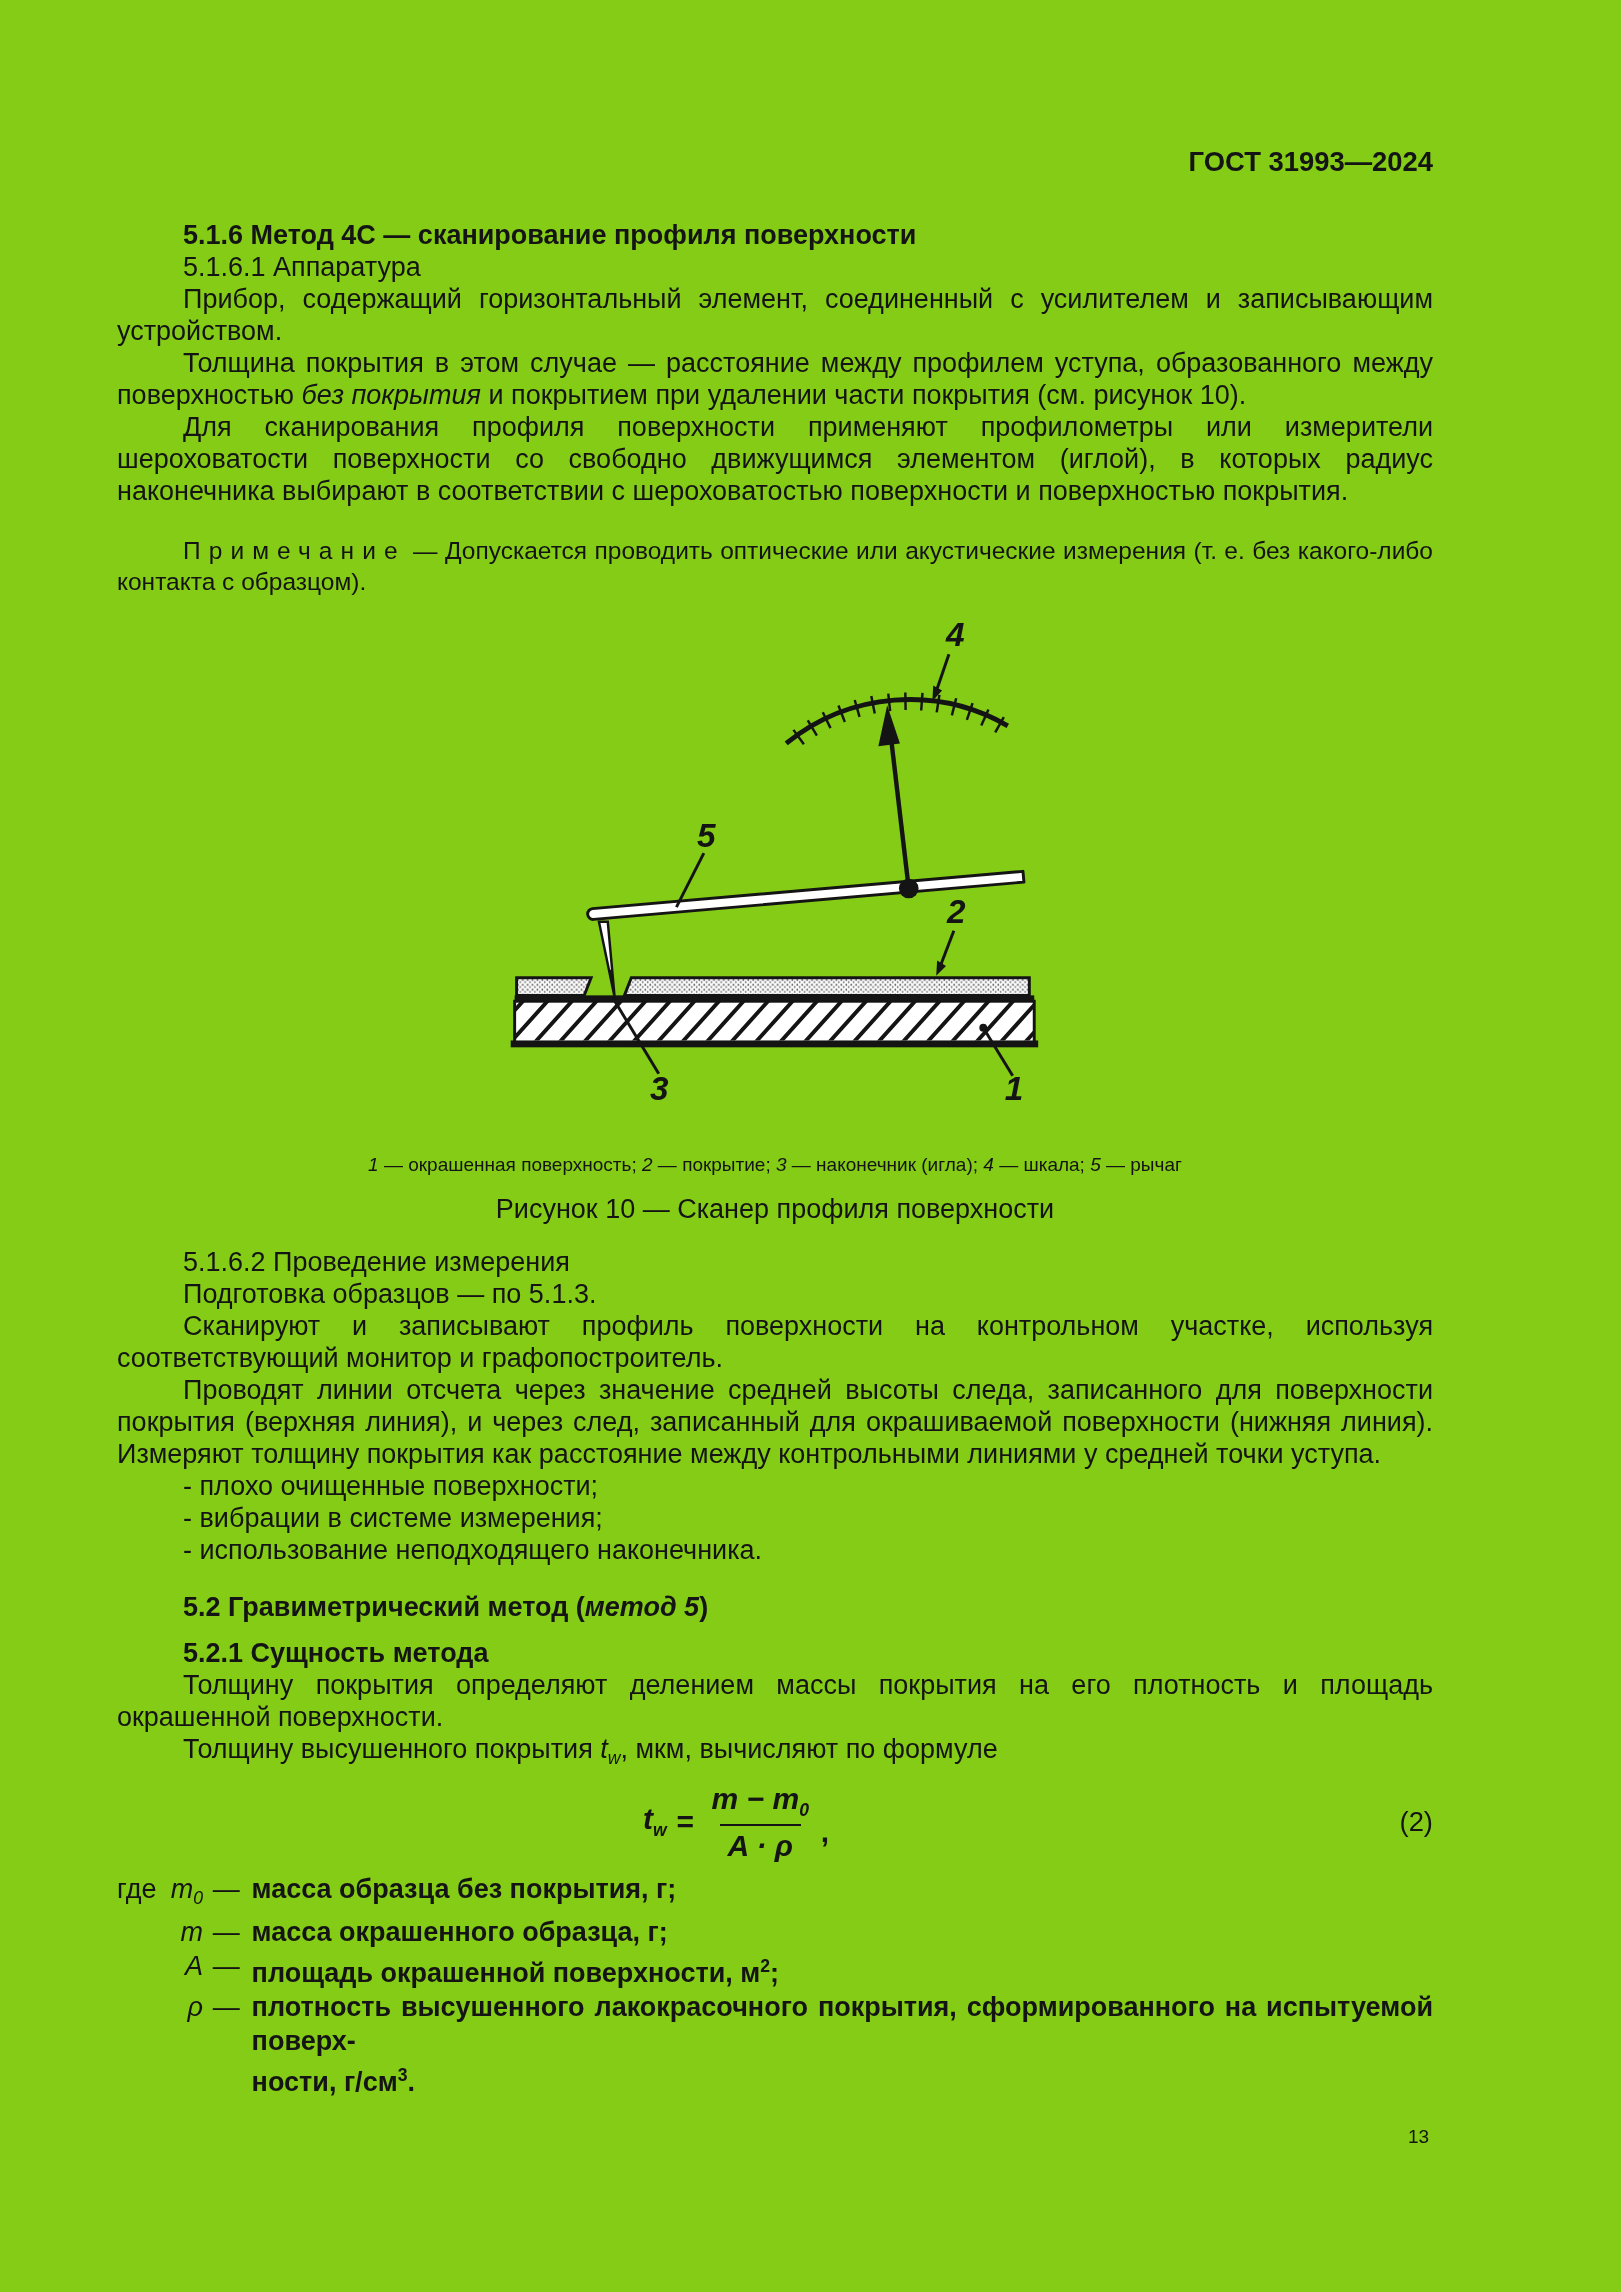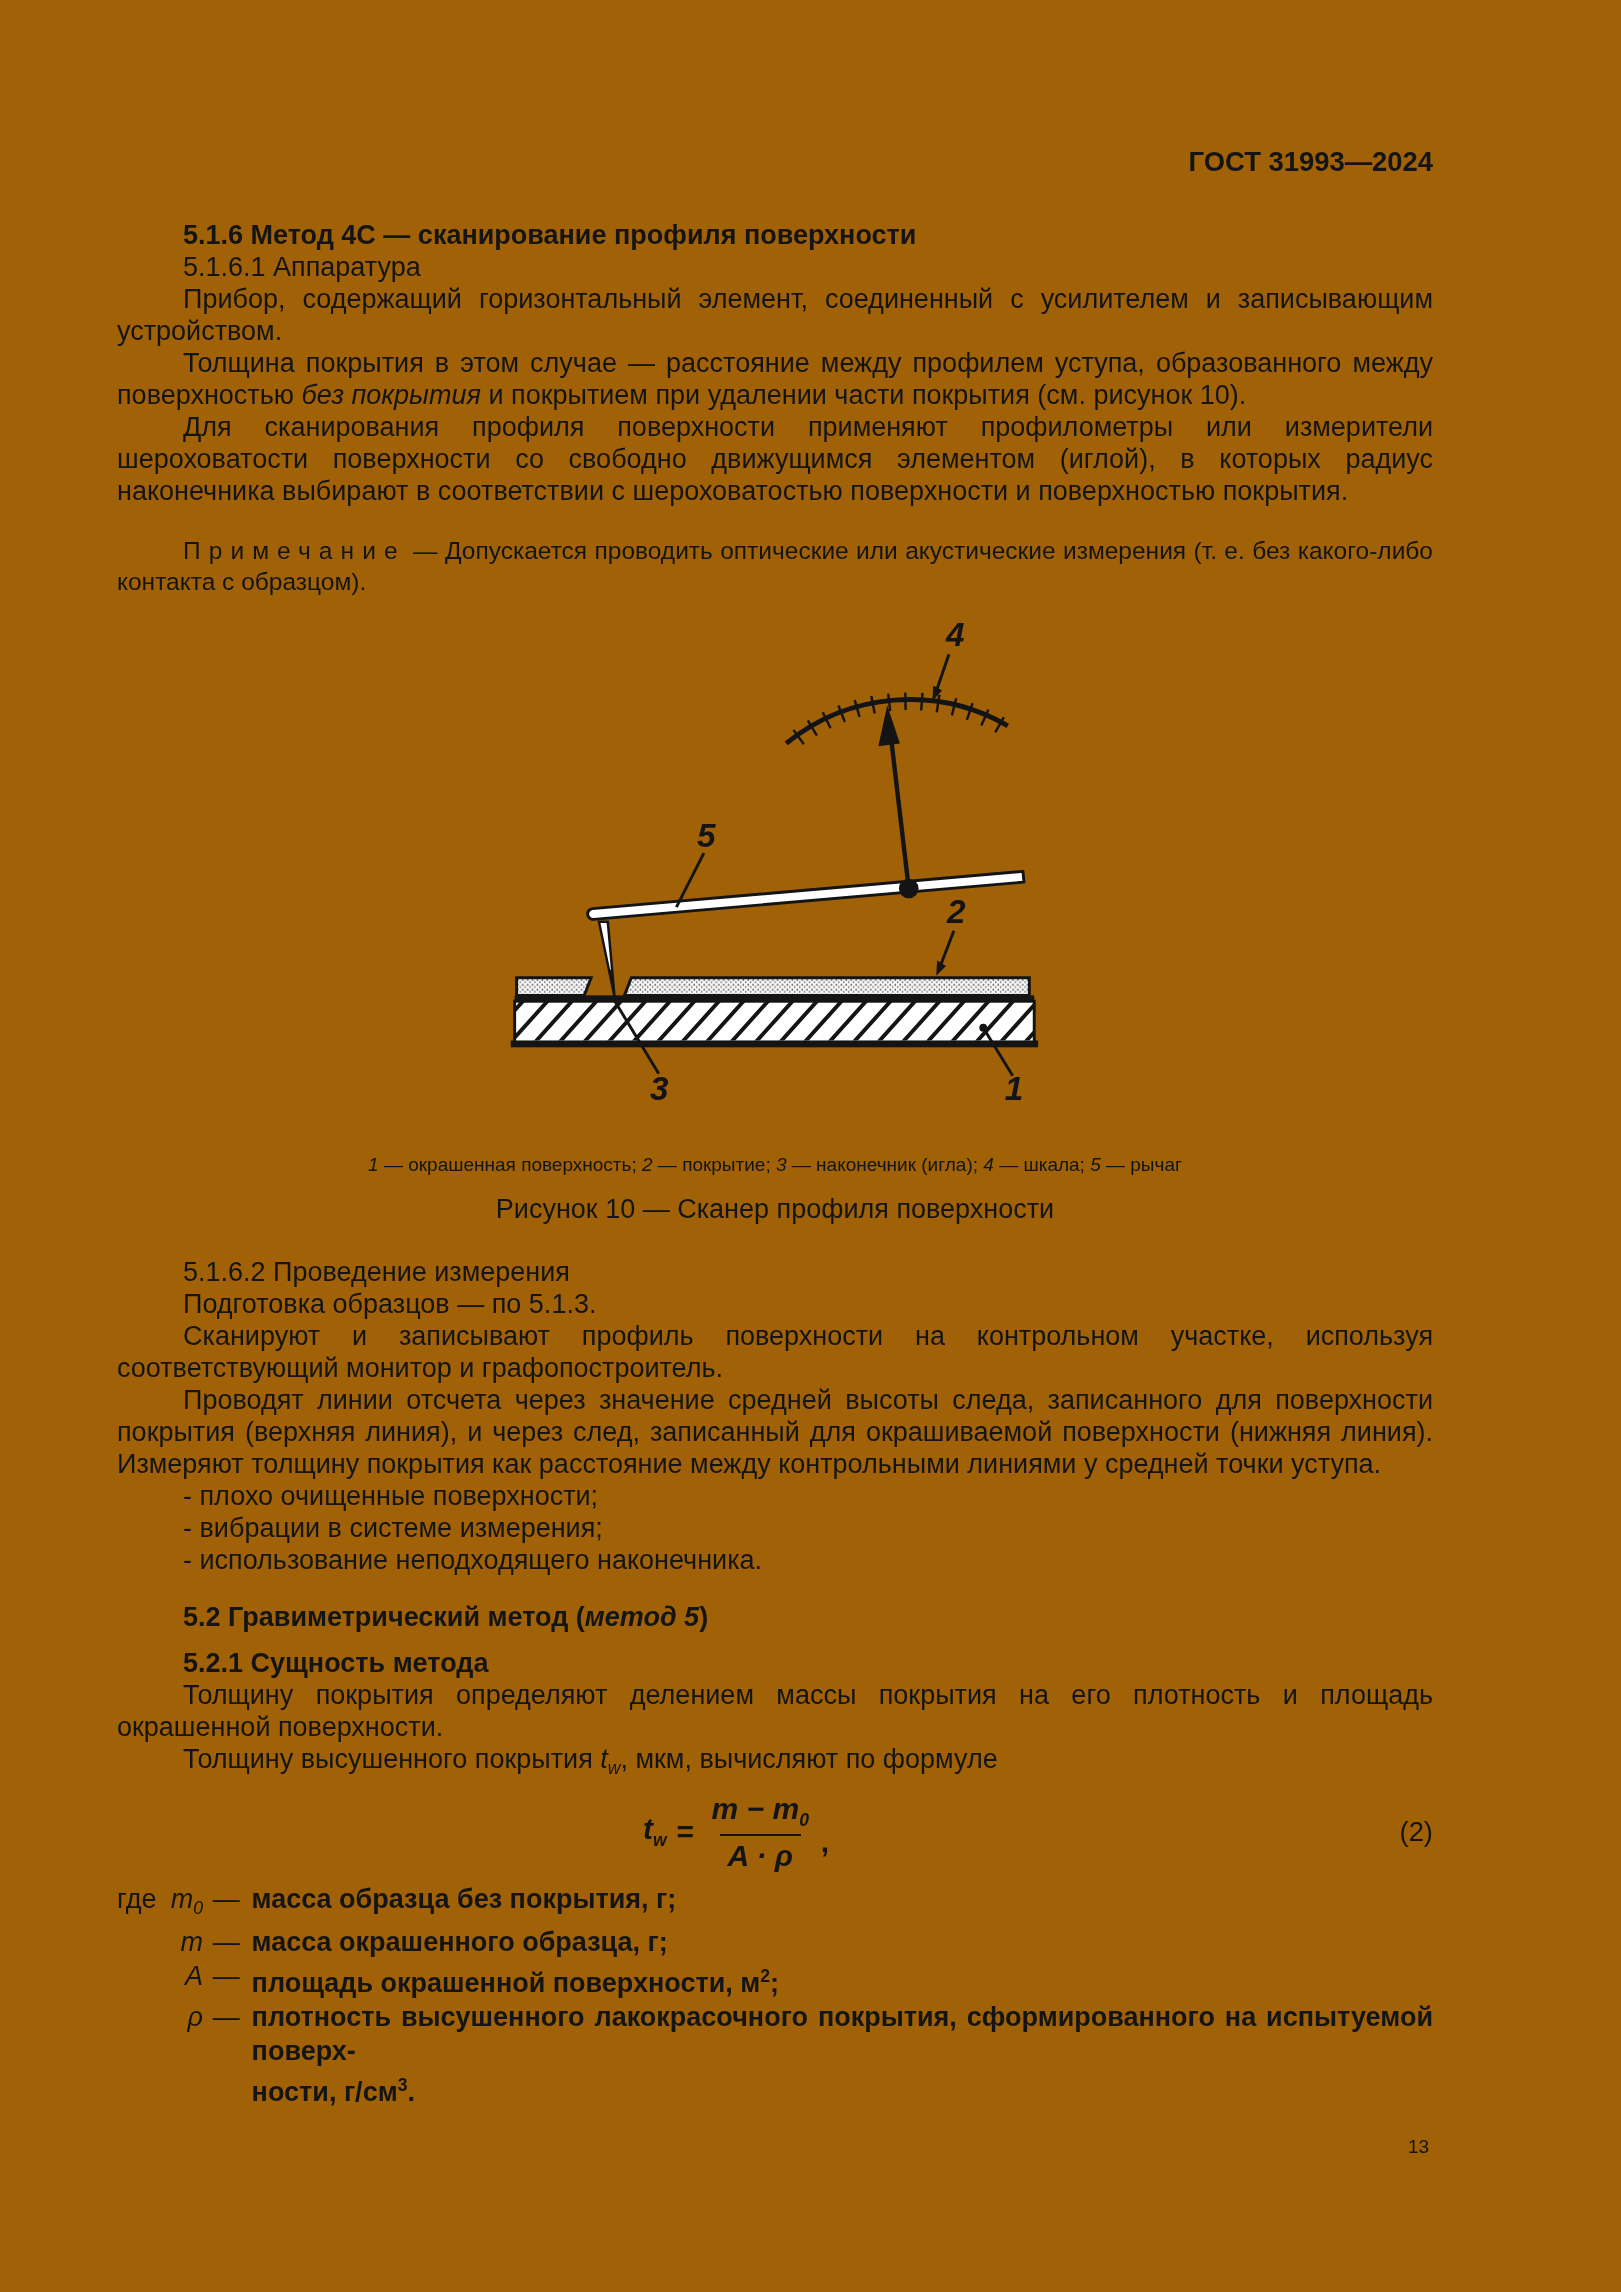--- a/index.html
+++ b/index.html
@@ -1,21 +1,21 @@
 <!DOCTYPE html>
 <html><head>
 <meta charset="utf-8">
 <style>
   * { margin:0; padding:0; box-sizing:border-box; }
   html,body { background:#e8e8e8; }
   .page {
     position:relative;
     width:1621px; height:2293px;
     margin:0 auto;
-    background:#a16207;
+    background:#84cc16;
     color:#141414;
     font-family:"Liberation Sans", sans-serif;
     font-size:27px;
     line-height:32px;
     padding:147px 188px 0 117px;
   }
   .doc-header {
     text-align:right;
     font-weight:bold;
     font-size:27.4px;
@@ -207,21 +207,21 @@
           <line x1="496" y1="425" x2="526" y2="474" stroke="#141414" stroke-width="3"></line>
         </g>
       </svg>
     </div>
 
     <div class="fig-caption"><i>1</i><span> — окрашенная поверхность; </span><i>2</i><span> — покрытие; </span><i>3</i><span> — наконечник (игла); </span><i>4</i><span> — шкала; </span><i>5</i><span> — рычаг</span></div>
 
     <div class="fig-title">Рисунок 10 — Сканер профиля поверхности</div>
   </div>
 
-  <div class="sub-heading" style="margin-top:31px;">5.1.6.2 Проведение измерения</div>
+  <div class="sub-heading" style="margin-top:21px;">5.1.6.2 Проведение измерения</div>
   <p class="para">Подготовка образцов — по 5.1.3.</p>
   <p class="para">Сканируют и записывают профиль поверхности на контрольном участке, используя соответствующий монитор и графопостроитель.</p>
   <p class="para">Проводят линии отсчета через значение средней высоты следа, записанного для поверхности покрытия (верхняя линия), и через след, записанный для окрашиваемой поверхности (нижняя линия). Измеряют толщину покрытия как расстояние между контрольными линиями у средней точки уступа.</p>
   <p class="para">- плохо очищенные поверхности;</p>
   <p class="para">- вибрации в системе измерения;</p>
   <p class="para">- использование неподходящего наконечника.</p>
 
   <div class="h52"><span>5.2 Гравиметрический метод (</span><i>метод 5</i><span>)</span></div>
 
   <div class="h521">5.2.1 Сущность метода</div>

